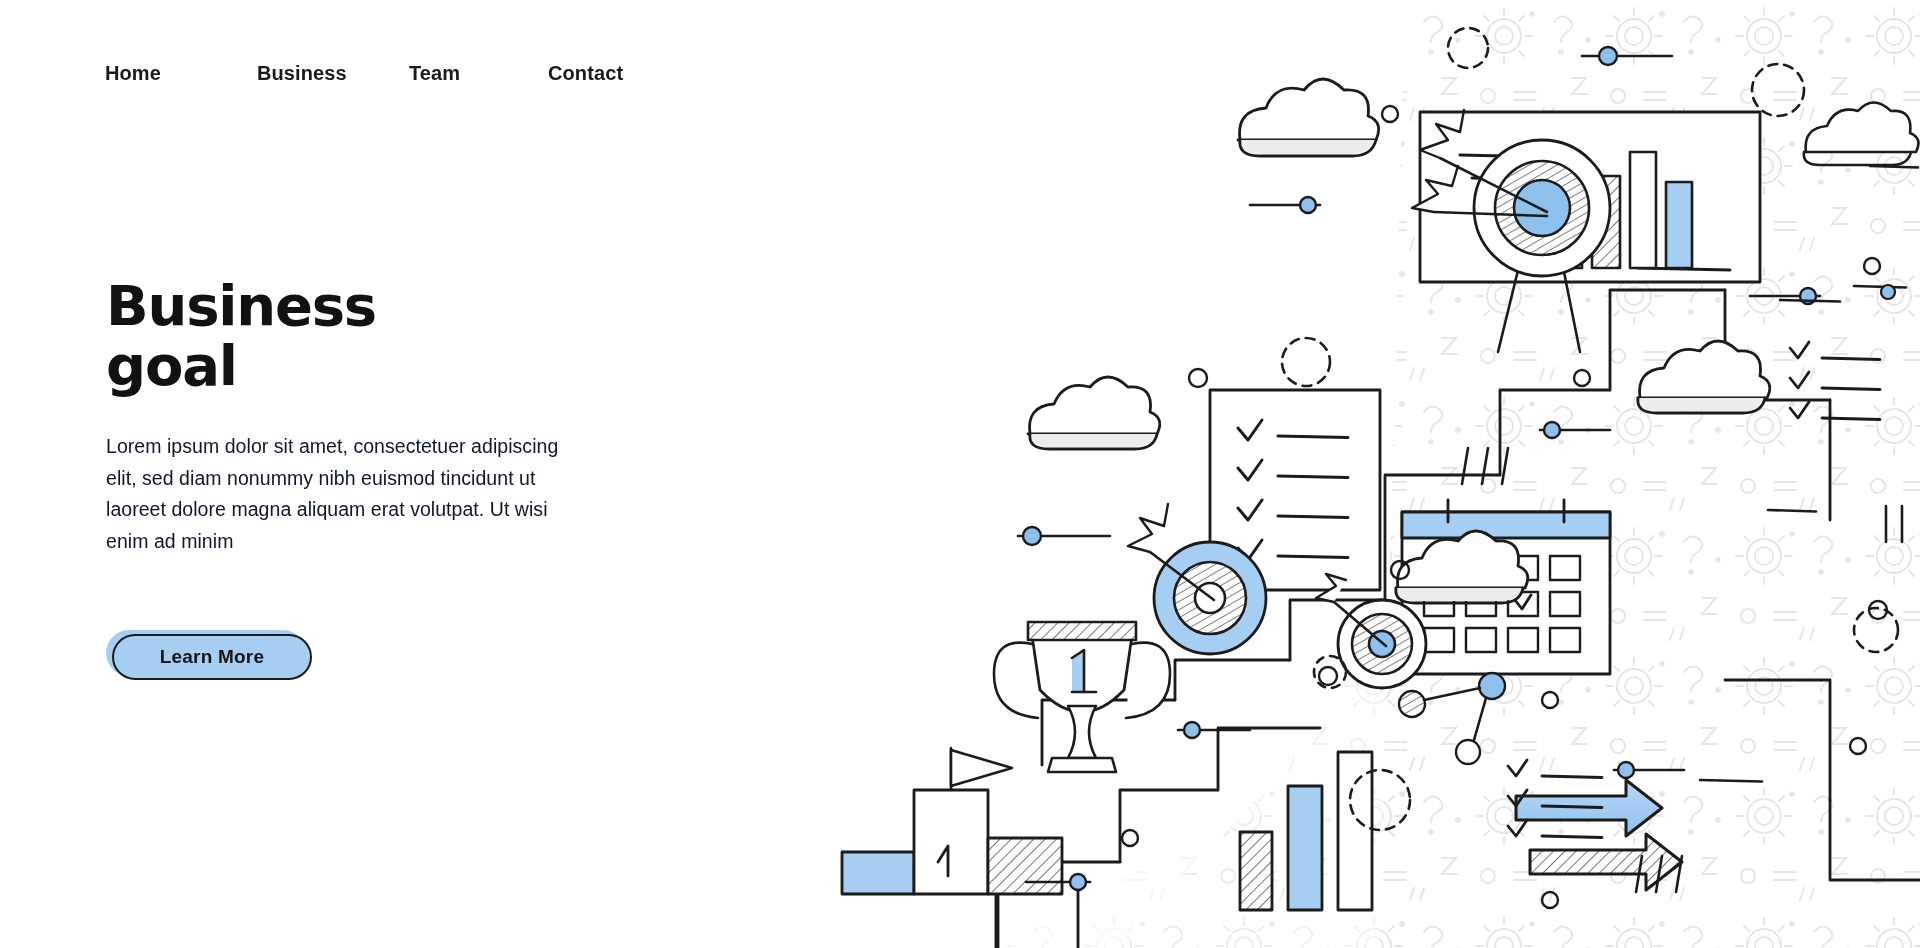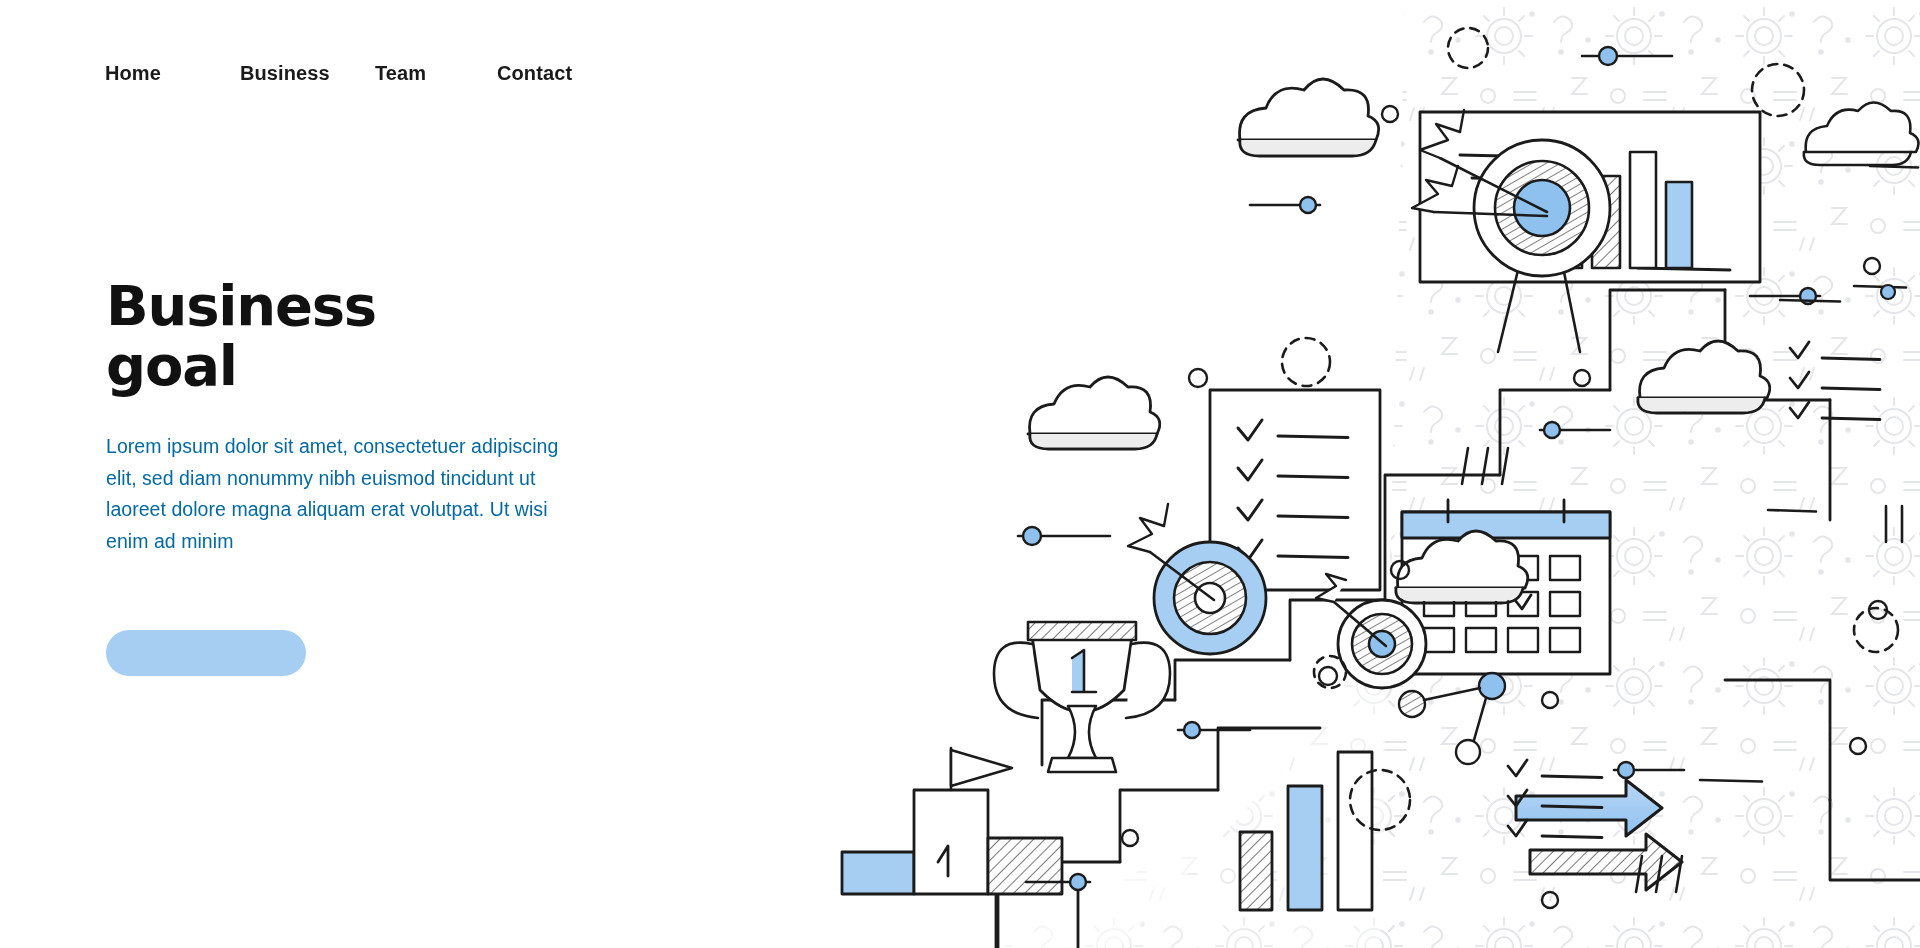--- a/index.html
+++ b/index.html
@@ -17,21 +17,21 @@
     background: #ffffff;
     overflow: hidden;
   }
 
   
   .nav {
     position: absolute;
     top: 62px; left: 105px;
     display: flex;
     align-items: flex-end;
-    gap: 0px;
+    gap: 17px;
     z-index: 40;
   }
   .nav-item {
     font-family: "Liberation Sans", sans-serif;
     font-size: 20px;
     font-weight: 700;
     color: #1a1a1a;
     letter-spacing: .1px;
     text-decoration: none;
     cursor: pointer;
@@ -59,21 +59,21 @@
     margin: 0;
     width: 330px;
   }
   .hero-desc {
     margin: 0;
     padding-top: 34px;
     width: 472px;
     font-family: "Liberation Sans", sans-serif;
     font-size: 19.5px;
     line-height: 1.62;
-    color: #0369a1;
+    color: #0f172a;
     font-weight: 400;
     letter-spacing: .05px;
   }
 
   
   .cta-wrap {
     position: absolute;
     top: 630px; left: 106px;
     width: 210px; height: 52px;
     z-index: 40;
@@ -421,15 +421,16 @@
     <a class="nav-item" href="#">Contact</a>
   </nav>
 
   <div class="hero">
     <h1 class="hero-title">Business goal</h1>
     <p class="hero-desc">Lorem ipsum dolor sit amet, consectetuer adipiscing elit, sed diam nonummy nibh euismod tincidunt ut laoreet dolore magna aliquam erat volutpat. Ut wisi enim ad minim</p>
   </div>
 
   <div class="cta-wrap">
     <div class="cta-shadow"></div>
+    <button class="cta-btn">Learn More</button>
   </div>
 
 </div>
 
 </body></html>

